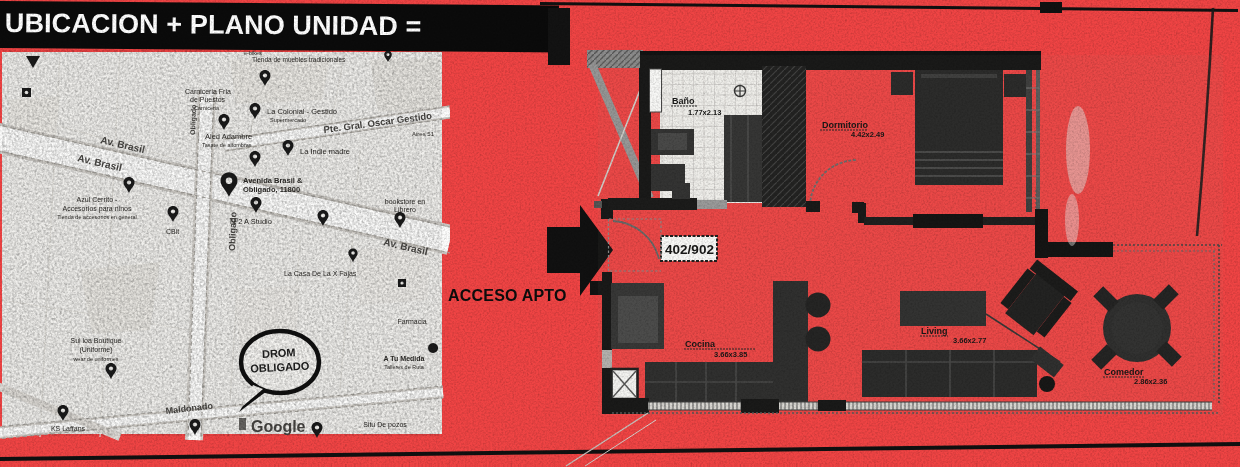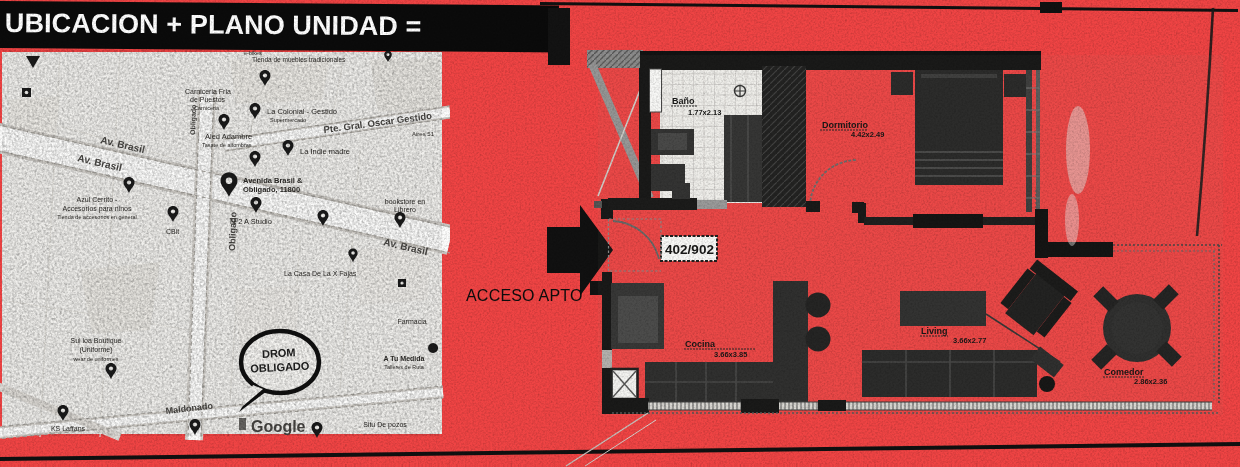--- a/index.html
+++ b/index.html
@@ -168,21 +168,21 @@
   <text x="280" y="371" font-size="11" font-weight="bold" fill="#222" text-anchor="middle" transform="rotate(-3 280 371)">OBLIGADO</text>
 
   <text x="251" y="432" font-size="16" fill="#4a4845" font-weight="bold" letter-spacing="0">Go<tspan font-size="15">o</tspan>gle</text>
   <rect x="239" y="418" width="7" height="12" fill="#6a6865"></rect>
 </svg>
 
 <svg class="abs" style="left:540px;top:200px" width="80" height="100" viewBox="540 200 80 100">
   <path d="M547,227 L580,227 L580,205 L613,250 L580,296 L580,273 L547,273 Z" fill="#111"></path>
 </svg>
 
-<div class="abs" style="left:466px;top:287px;font-size:16px;font-weight:normal;color:#0d0d0d;letter-spacing:0.2px">ACCESO APTO</div>
+<div class="abs" style="left:448px;top:287px;font-size:16px;font-weight:bold;color:#0d0d0d;letter-spacing:0.2px">ACCESO APTO</div>
 
 <svg class="abs" style="left:540px;top:0" width="700" height="467" viewBox="540 0 700 467" font-family="Liberation Sans, sans-serif">
   <defs>
     <pattern id="tile" width="10.5" height="10.5" patternUnits="userSpaceOnUse">
       <rect width="10.5" height="10.5" fill="#f3f2ef"></rect>
       <path d="M 0,0 H10.5 M0,0 V10.5" stroke="#bdbbb6" stroke-width="0.9" fill="none"></path>
     </pattern>
     <pattern id="ticks" width="4" height="8" patternUnits="userSpaceOnUse">
       <rect width="4" height="8" fill="#dedcd7"></rect>
       <path d="M1,0 V8" stroke="#6e6e6e" stroke-width="1.2"></path>

